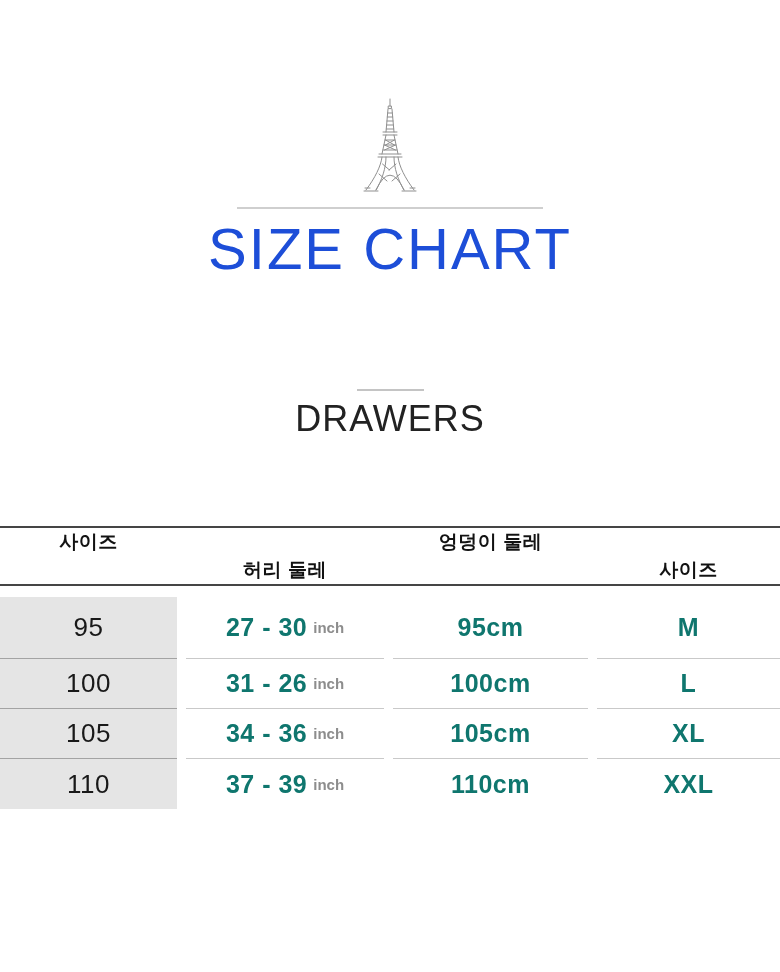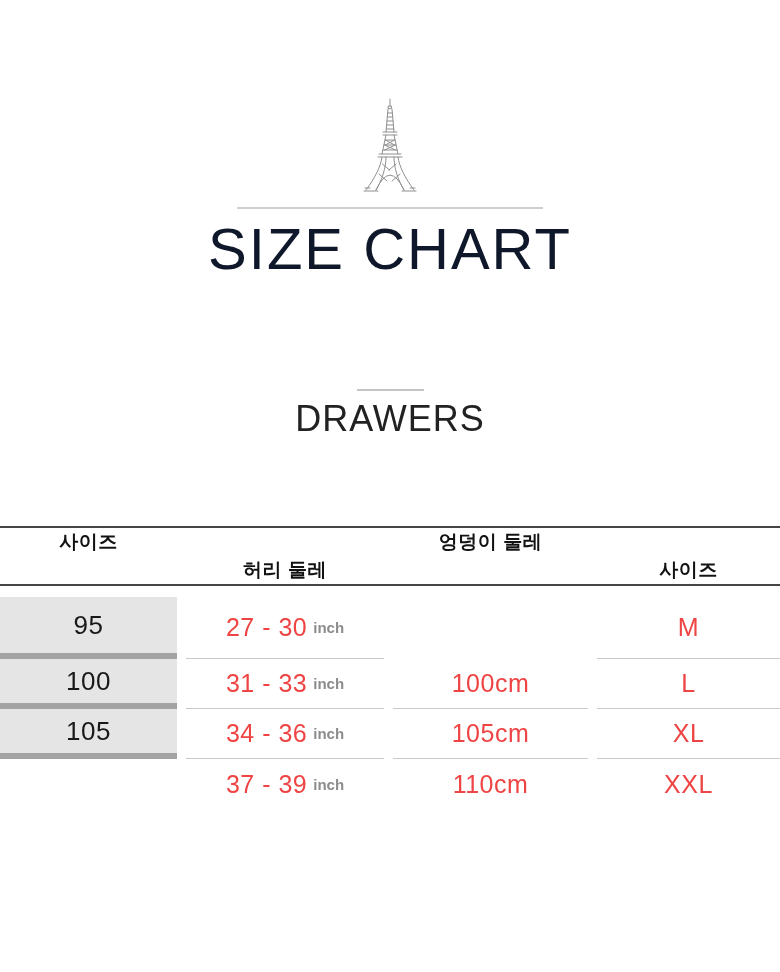--- a/index.html
+++ b/index.html
@@ -11,21 +11,21 @@
   .page{width:780px;height:972px;position:relative;text-align:center;}
 
   
   .tower{display:block;margin:98px auto 0;}
   .divider-wide{
     width:306px;height:0;margin:13px auto 0;
     border-top:2px solid #cfcfcf;
   }
   .main-title{
     margin:8px 0 0;font-size:58px;line-height:1.1;
-    font-weight:200;letter-spacing:2px;color:#0f172a;
+    font-weight:200;letter-spacing:2px;color:#1d4ed8;
   }
   .divider-short{
     width:67px;height:0;margin:108px auto 0;
     border-top:2px solid #c4c4c4;
   }
   .sub-title{
     margin:8px 0 0;font-size:36px;line-height:1.1;
     font-weight:400;letter-spacing:1px;color:#222222;
   }
 
@@ -53,27 +53,27 @@
 
   .body-gap{height:11px;}
 
   .tbody .trow{height:50px;}
   .tbody .trow.first{height:62px;}
 
   .tbody .c1{
     background:#e5e5e5;
     font-size:26px;color:#191919;letter-spacing:0.5px;
   }
-  .tbody .trow.has-sep .c1{border-bottom:6px solid #a3a3a3;}
+  .tbody .trow.has-sep .c1{border-bottom:1px solid #a3a3a3;}
   .tbody .trow.has-sep .c2,
   .tbody .trow.has-sep .c3,
   .tbody .trow.has-sep .c4{border-bottom:1px solid #c9c9c9;}
 
   .data-text{
-    font-size:25px;font-weight:400;color:#ef4444;letter-spacing:0.5px;
+    font-size:25px;font-weight:700;color:#0f766e;letter-spacing:0.5px;
   }
   .unit{font-size:15px;font-weight:700;color:#8d8d8d;margin-left:6px;}
 </style>
 </head>
 <body>
 
 <div class="page">
 
   <svg class="tower" width="72" height="96" viewBox="0 0 72 96" fill="none" stroke="#8f8f8f" stroke-width="1" stroke-linecap="round">
     <path d="M36 1 L36 8"></path>
@@ -115,29 +115,32 @@
     <div class="body-gap"></div>
 
     <div class="tbody">
 
       <div class="trow first has-sep">
         <div class="cell c1">95</div>
         <div class="cell c2">
           <span class="data-text">27 - 30</span>
           <span class="unit">inch</span>
         </div>
+        <div class="cell c3">
+          <span class="data-text">95cm</span>
+        </div>
         <div class="cell c4">
           <span class="data-text">M</span>
         </div>
       </div>
 
       <div class="trow has-sep">
         <div class="cell c1">100</div>
         <div class="cell c2">
-          <span class="data-text">31 - 33</span>
+          <span class="data-text">31 - 26</span>
           <span class="unit">inch</span>
         </div>
         <div class="cell c3">
           <span class="data-text">100cm</span>
         </div>
         <div class="cell c4">
           <span class="data-text">L</span>
         </div>
       </div>
 
@@ -149,20 +152,21 @@
         </div>
         <div class="cell c3">
           <span class="data-text">105cm</span>
         </div>
         <div class="cell c4">
           <span class="data-text">XL</span>
         </div>
       </div>
 
       <div class="trow">
+        <div class="cell c1">110</div>
         <div class="cell c2">
           <span class="data-text">37 - 39</span>
           <span class="unit">inch</span>
         </div>
         <div class="cell c3">
           <span class="data-text">110cm</span>
         </div>
         <div class="cell c4">
           <span class="data-text">XXL</span>
         </div>

